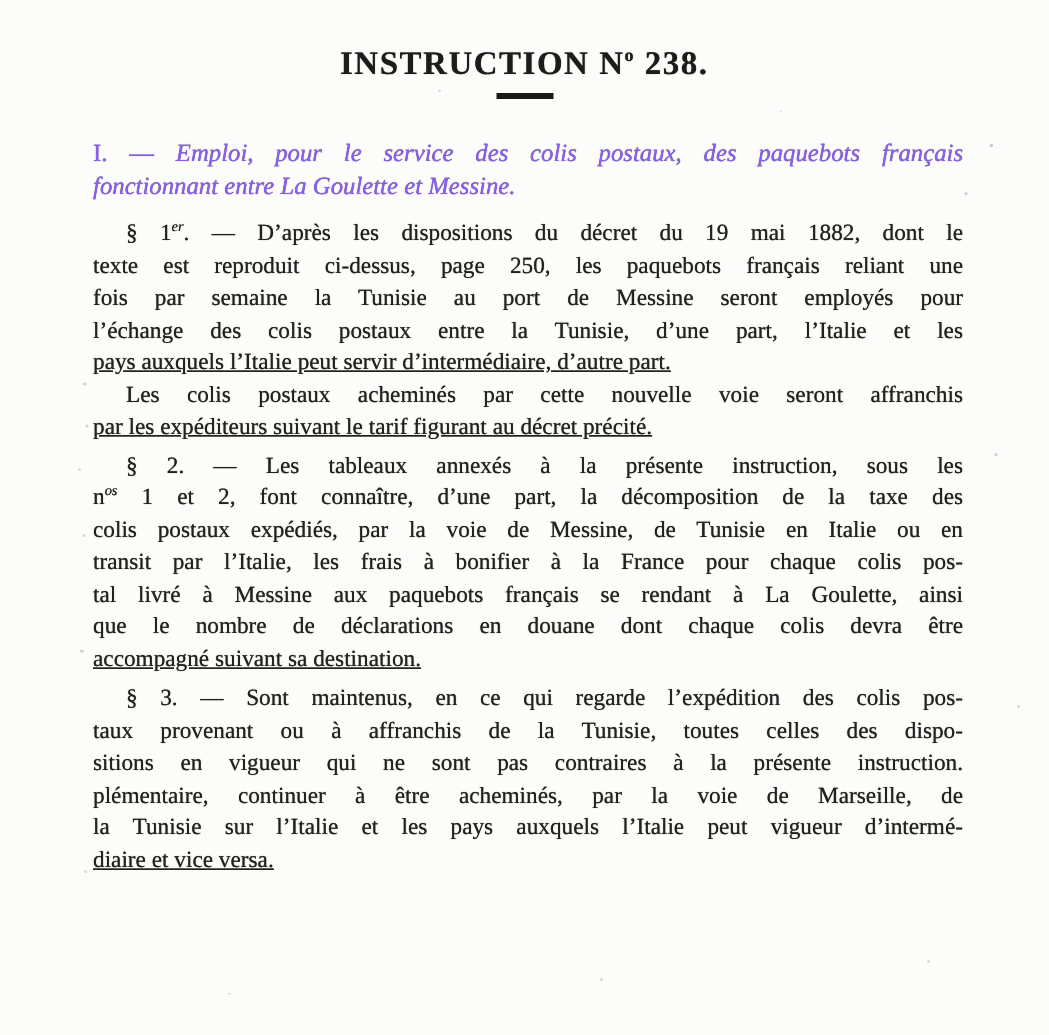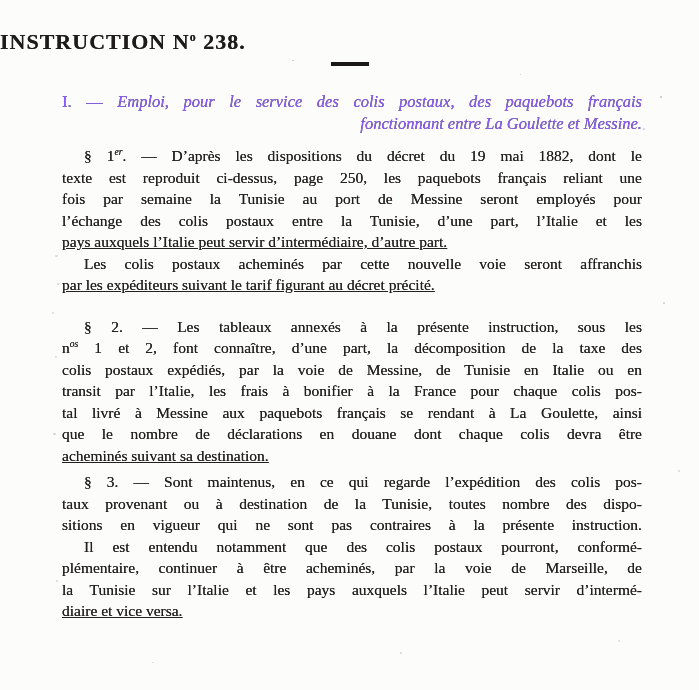--- a/index.html
+++ b/index.html
@@ -9,46 +9,47 @@
     font-family: "Liberation Serif", "DejaVu Serif", serif;
     color: #23211e;
     overflow: hidden;
   }
   .page {
     position: relative; width: 699px; height: 690px;
     text-shadow: 0 0 0.55px rgba(32,31,29,0.85);
   }
   .doc-title {
     position: absolute; top: 29px; left: 0; width: 100%;
+    text-align: center;
     font-size: 22px; font-weight: bold; letter-spacing: 1px;
     color: #1d1c1a;
   }
   .doc-title sup { font-size: 12px; line-height: 0; }
   .rule {
     position: absolute; top: 62px; left: 50%;
     transform: translateX(-50%);
     width: 38px; height: 4px; background: #1a1917;
   }
   .heading {
     position: absolute; top: 91px; left: 62px; width: 580px;
     font-size: 16.5px; line-height: 22px; font-style: italic;
     color: #8b5cf6;
   }
   .heading .num { font-style: normal; }
   .h-l1 { text-align: justify; text-align-last: justify; }
-  .h-l2 { text-align: right; }
+  .h-l2 { text-align: left; }
   .body-text {
     position: absolute; top: 145px; left: 62px; width: 580px;
     font-size: 15.5px; line-height: 21.5px;
   }
   .ln { text-align: justify; text-align-last: justify; }
   .ln.end { text-align-last: left; text-decoration: underline; }
   .ln.first { text-indent: 22px; }
   .body-text sup, .heading sup { font-size: 0.62em; line-height: 0; font-style: italic; }
-  .para.sp1 { margin-top: 20px; }
+  .para.sp1 { margin-top: 4px; }
   .para.sp2 { margin-top: 5px; }
   .speck { position: absolute; background: #4a4a4a; border-radius: 50%; }
 </style>
 </head>
 <body>
 
 <div class="page">
 
   <div class="doc-title"><span>INSTRUCTION N</span><sup>o</sup>
     <span>238.</span></div>
@@ -80,33 +81,32 @@
       <div class="ln end">par les expéditeurs suivant le tarif figurant au décret précité.</div>
     </div>
 
     <div class="para sp1">
       <div class="ln first">§ 2. — Les tableaux annexés à la présente instruction, sous les</div>
       <div class="ln"><span>n</span><sup>os</sup><span> 1 et 2, font connaître, d’une part, la décomposition de la taxe des</span></div>
       <div class="ln">colis postaux expédiés, par la voie de Messine, de Tunisie en Italie ou en</div>
       <div class="ln">transit par l’Italie, les frais à bonifier à la France pour chaque colis pos-</div>
       <div class="ln">tal livré à Messine aux paquebots français se rendant à La Goulette, ainsi</div>
       <div class="ln">que le nombre de déclarations en douane dont chaque colis devra être</div>
-      <div class="ln end">acheminés suivant sa destination.</div>
+      <div class="ln end">accompagné suivant sa destination.</div>
     </div>
 
     <div class="para sp2">
       <div class="ln first">§ 3. — Sont maintenus, en ce qui regarde l’expédition des colis pos-</div>
-      <div class="ln">taux provenant ou à destination de la Tunisie, toutes nombre des dispo-</div>
+      <div class="ln">taux provenant ou à affranchis de la Tunisie, toutes celles des dispo-</div>
       <div class="ln">sitions en vigueur qui ne sont pas contraires à la présente instruction.</div>
     </div>
 
     <div class="para">
-      <div class="ln first">Il est entendu notamment que des colis postaux pourront, conformé-</div>
       <div class="ln">plémentaire, continuer à être acheminés, par la voie de Marseille, de</div>
-      <div class="ln">la Tunisie sur l’Italie et les pays auxquels l’Italie peut servir d’intermé-</div>
+      <div class="ln">la Tunisie sur l’Italie et les pays auxquels l’Italie peut vigueur d’intermé-</div>
       <div class="ln end">diaire et vice versa.</div>
     </div>
 
   </div>
 
   <div class="speck" style="left:660px;top:96px;width:2px;height:2px;opacity:.35"></div>
   <div class="speck" style="left:643px;top:128px;width:2px;height:2px;opacity:.25"></div>
   <div class="speck" style="left:292px;top:60px;width:2px;height:1px;opacity:.3"></div>
   <div class="speck" style="left:520px;top:74px;width:1px;height:1px;opacity:.3"></div>
   <div class="speck" style="left:55px;top:255px;width:3px;height:2px;opacity:.2"></div>

